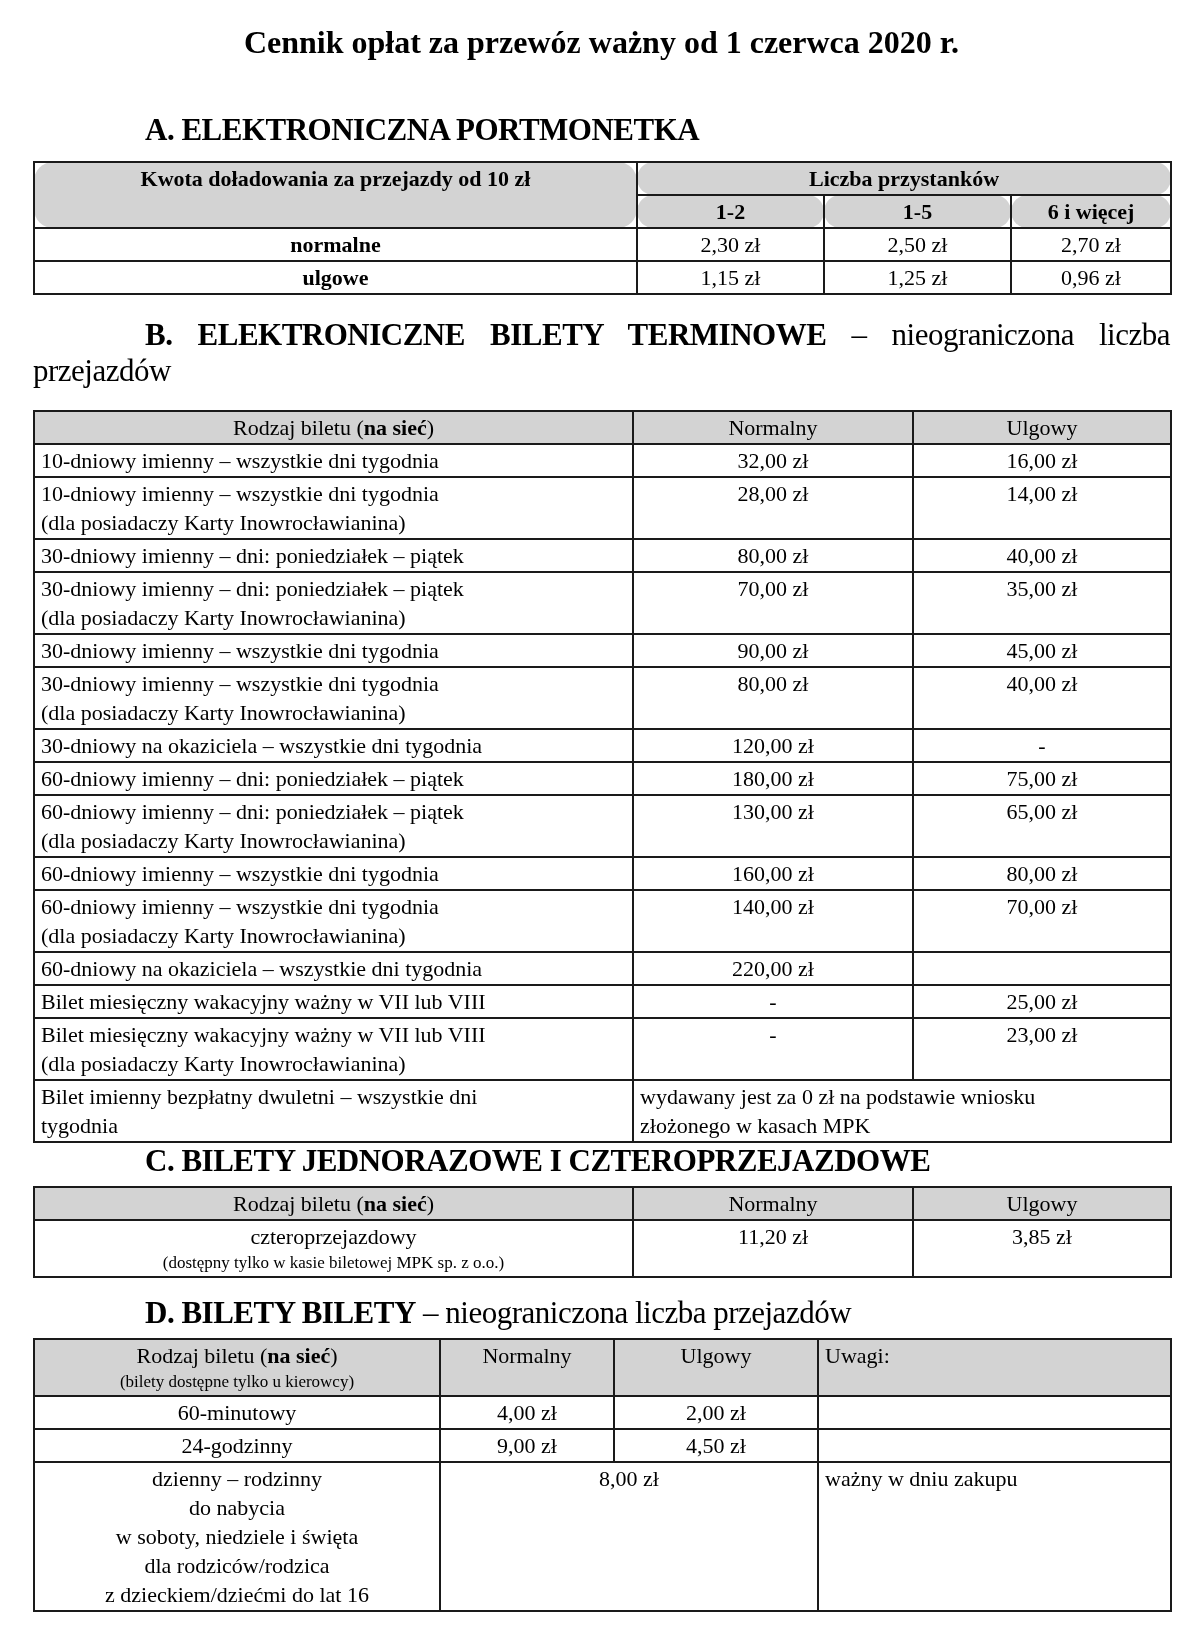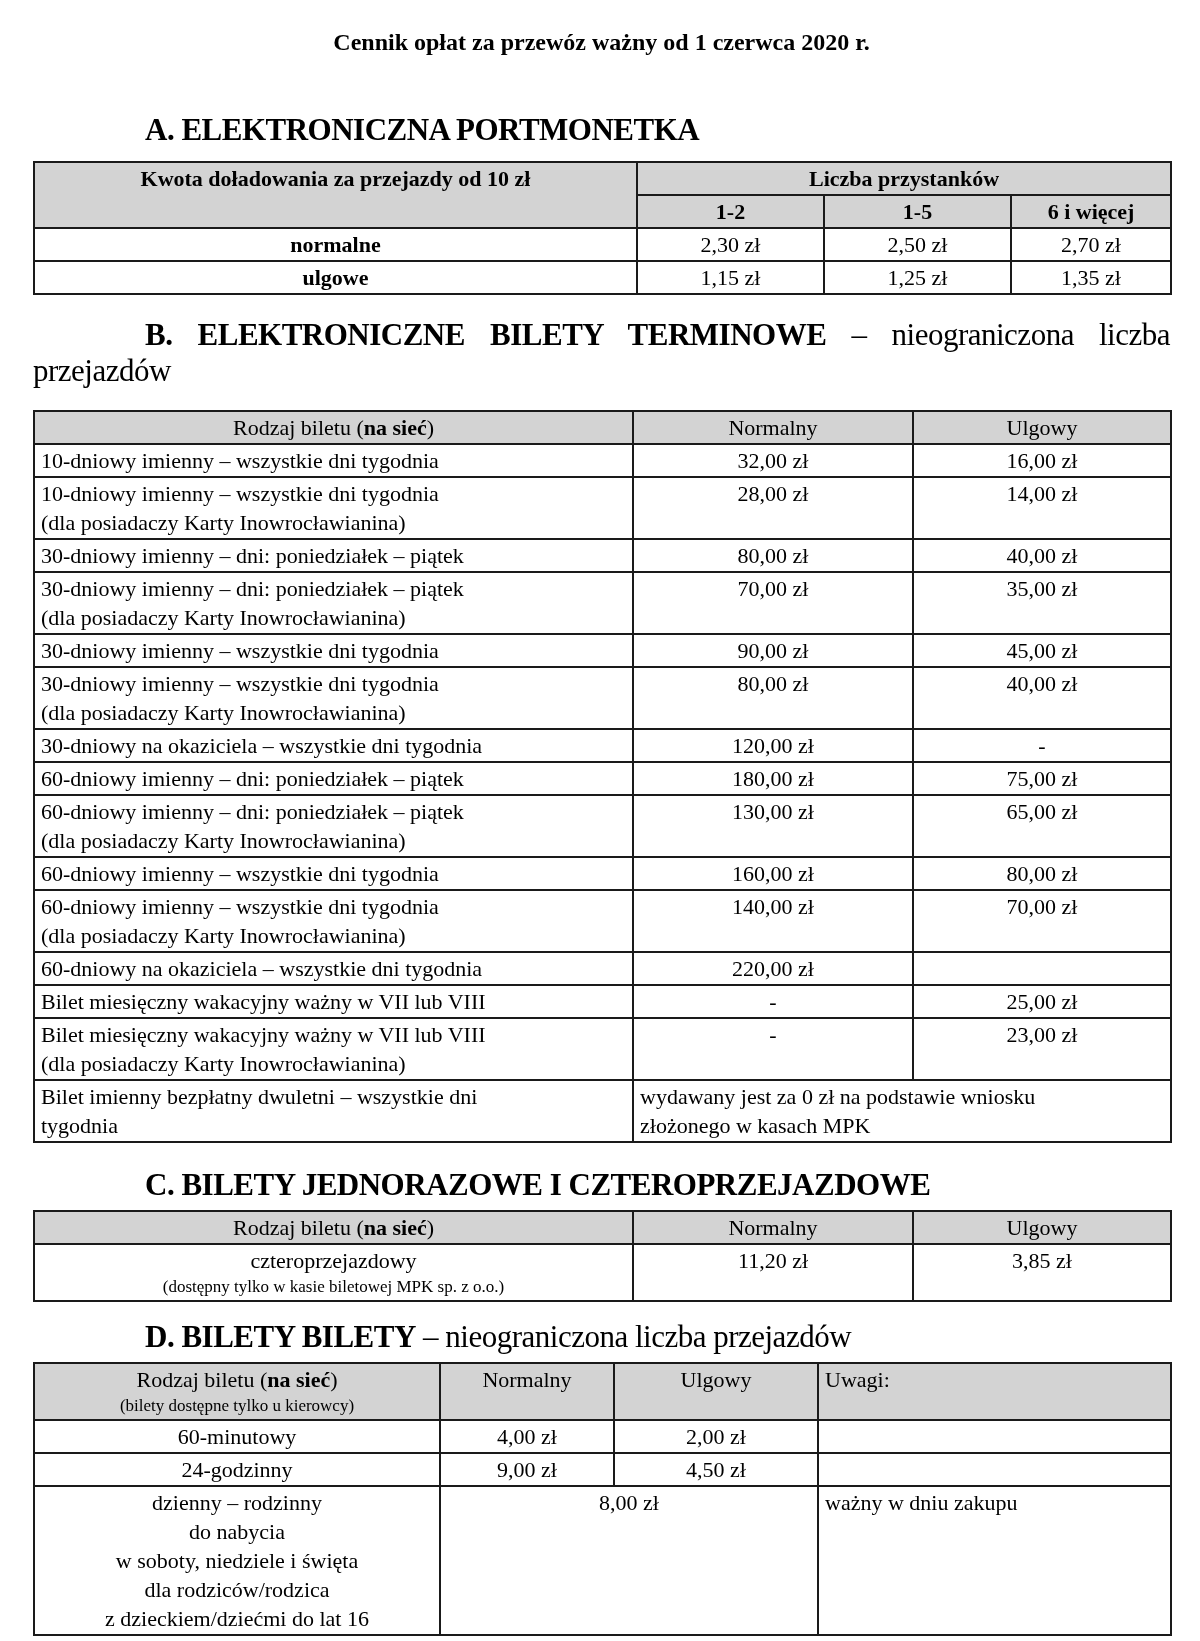--- a/index.html
+++ b/index.html
@@ -7,49 +7,49 @@
     --bd:#1a1a1a;
   }
   html,body{margin:0;padding:0;}
   body{
     width:1200px;height:1641px;background:#ffffff;color:#000;
     font-family:"Liberation Serif","DejaVu Serif",serif;
     overflow:hidden;
   }
   .page{width:1137px;margin-left:33px;}
   .doc-title{
-    padding-top:27px;font-size:24px;line-height:30px;font-weight:bold;
+    padding-top:27px;font-size:32px;line-height:30px;font-weight:bold;
     text-align:center;
   }
   .sec-head{
     font-size:31px;line-height:36px;letter-spacing:-0.5px;
   }
   .sec-head .bold{font-weight:bold;}
   .head-a{margin-top:55px;padding-left:112px;font-weight:bold;}
   .head-b-l1{margin-top:22px;padding-left:112px;text-align:justify;text-align-last:justify;}
   .head-b-l2{margin-top:0px;}
-  .head-c{margin-top:24px;padding-left:112px;font-weight:bold;}
+  .head-c{padding-left:112px;font-weight:bold;}
   .head-d{margin-top:17px;padding-left:112px;}
   table.tbl{
     border-collapse:collapse;table-layout:fixed;width:1137px;
     font-size:22px;
   }
   .tbl-a{margin-top:13px;}
   .tbl-b{margin-top:21px;}
   .tbl-c{margin-top:7px;}
   .tbl-d{margin-top:7px;}
   .tbl td{
     border:2px solid var(--bd);
     line-height:29px;
     padding:1px 6px;
     vertical-align:top;
     overflow:hidden;
   }
   .hdr{background:var(--hdr-bg);}
-  .b{font-weight:bold;}
+  .b{font-weight:bold;border-radius:19px;}
   .c{text-align:center;}
   .tl{text-align:left;padding-left:10px;}
   .thick4{border-bottom-width:4px;}
   .thick3{border-bottom-width:3px;}
   .small{font-size:17px;line-height:24px;}
   .note-cell{padding-left:14px;}
   .family-label{padding-top:4px;padding-bottom:4px;}
   .family-price{padding-top:38px;}
   .notes-col{text-align:left;padding-left:8px;}
 </style>
@@ -82,21 +82,21 @@
     <tr>
       <td class="b c">normalne</td>
       <td class="c">2,30 zł</td>
       <td class="c">2,50 zł</td>
       <td class="c">2,70 zł</td>
     </tr>
     <tr>
       <td class="b c">ulgowe</td>
       <td class="c">1,15 zł</td>
       <td class="c">1,25 zł</td>
-      <td class="c">1,35 zł</td>
+      <td class="c">0,96 zł</td>
     </tr>
   </tbody>
     </table>
 
   <div class="sec-head head-b-l1"><span class="bold">B. ELEKTRONICZNE BILETY TERMINOWE</span> <span>– nieograniczona liczba</span></div>
   <div class="sec-head head-b-l2">przejazdów</div>
 
   <table class="tbl tbl-b">
     <colgroup>
         <col style="width:599px">

